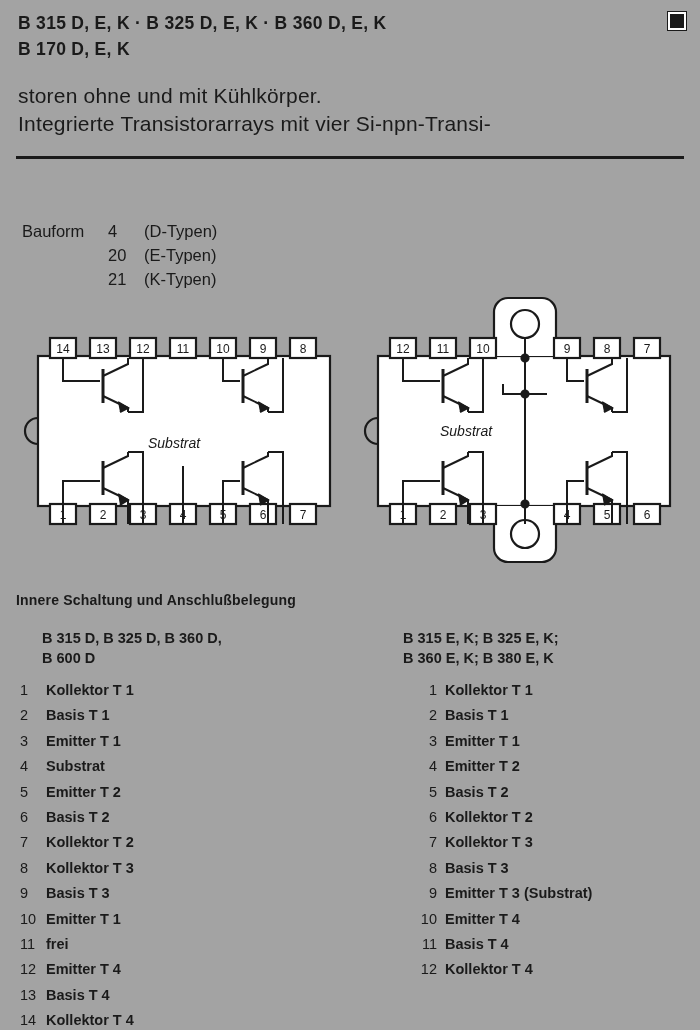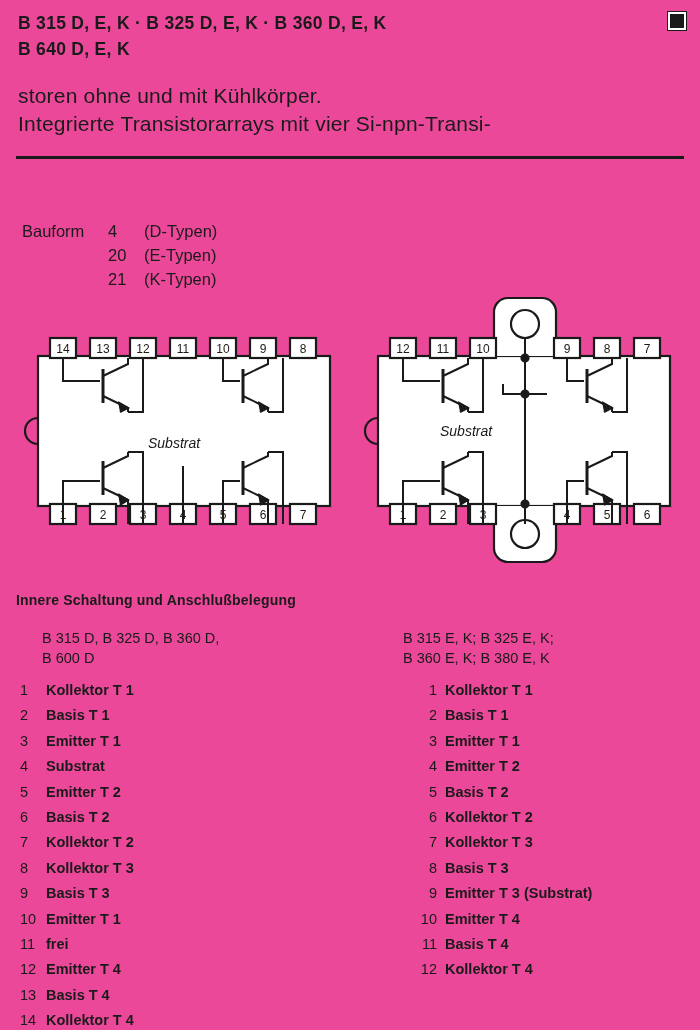--- a/index.html
+++ b/index.html
@@ -12,21 +12,21 @@
     height: 1030px;
     position: relative;
     font-family: "Liberation Sans", sans-serif;
     color: #1a1a1a;
     overflow: hidden;
   }
   .page {
     position: relative;
     width: 700px;
     height: 1030px;
-    background: #ec4899;
+    background: #a3a3a3;
   }
 
   
   .title-block {
     position: absolute;
     left: 18px;
     top: 10px;
     width: 640px;
   }
   .title-line {
@@ -106,21 +106,21 @@
   
   .pin-col {
     position: absolute;
     font-size: 14.5px;
     line-height: 25.4px;
   }
   .pin-col.left { left: 20px; top: 628px; width: 330px; }
   .pin-col.right { left: 387px; top: 628px; width: 300px; margin-left: 16px; }
 
   .pin-head {
-    font-weight: normal;
+    font-weight: bold;
     font-size: 14.5px;
     line-height: 20px;
     margin-bottom: 2px;
     margin-left: 22px;
   }
   .pin-head .sub {
     display: block;
   }
   .pin-col.left .pin-head { margin-left: 22px; }
   .pin-col.right .pin-head { margin-left: 0px; }
@@ -146,21 +146,21 @@
   .pin-txt { white-space: nowrap; }
   .pin-txt.b { font-weight: bold; }
 </style>
 </head>
 <body>
 
 <div class="page">
 
   <div class="title-block">
     <div class="title-line">B 315 D, E, K · B 325 D, E, K · B 360 D, E, K</div>
-    <div class="title-line">B 640 D, E, K</div>
+    <div class="title-line">B 170 D, E, K</div>
   </div>
   <div class="corner-mark"></div>
 
   <div class="subtitle">
     <div>storen ohne und mit Kühlkörper.</div>
     <div>Integrierte Transistorarrays mit vier Si-npn-Transi-</div>
   </div>
 
   <div class="rule"></div>
 

